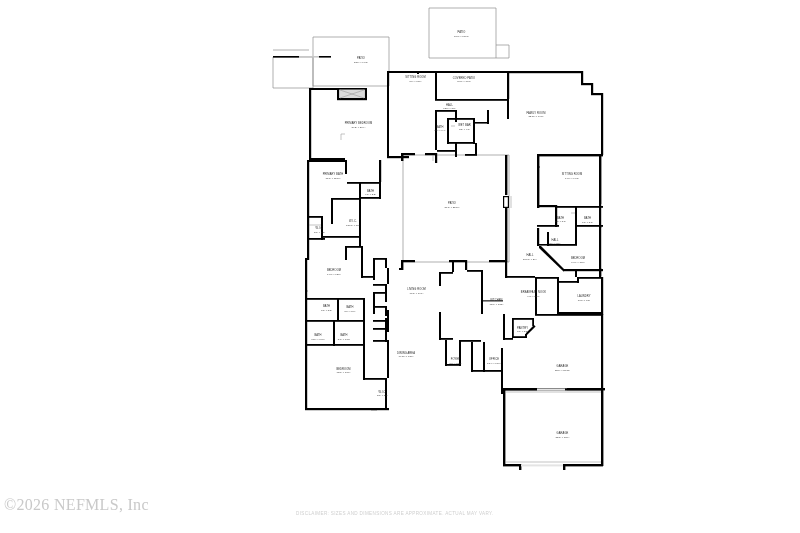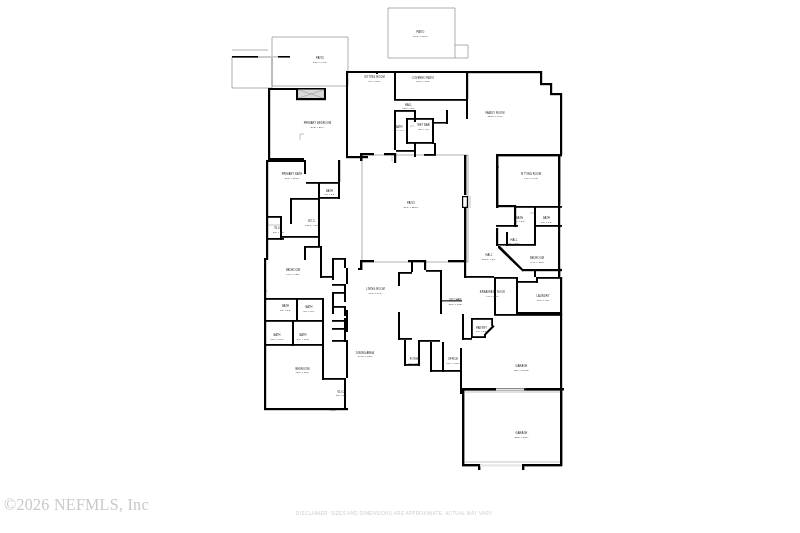--- a/index.html
+++ b/index.html
@@ -13,20 +13,21 @@
     overflow: hidden;
     font-family: "Liberation Sans", sans-serif;
     position: relative;
   }
   #plan-root {
     position: absolute;
     left: 0; top: 0;
     width: 696px;
     height: 533px;
     background: #ffffff;
+    padding-left: 41px;
   }
   svg.plan-svg {
     display: block;
     width: 800px;
     height: 533px;
   }
   .wall { fill: #000000; }
   .thinline { stroke: #9a9a9a; stroke-width: 0.6; fill: none; }
   .patioline { stroke: #8e8e8e; stroke-width: 0.7; fill: none; }
   .grayfill { fill: #d9d9d9; }

